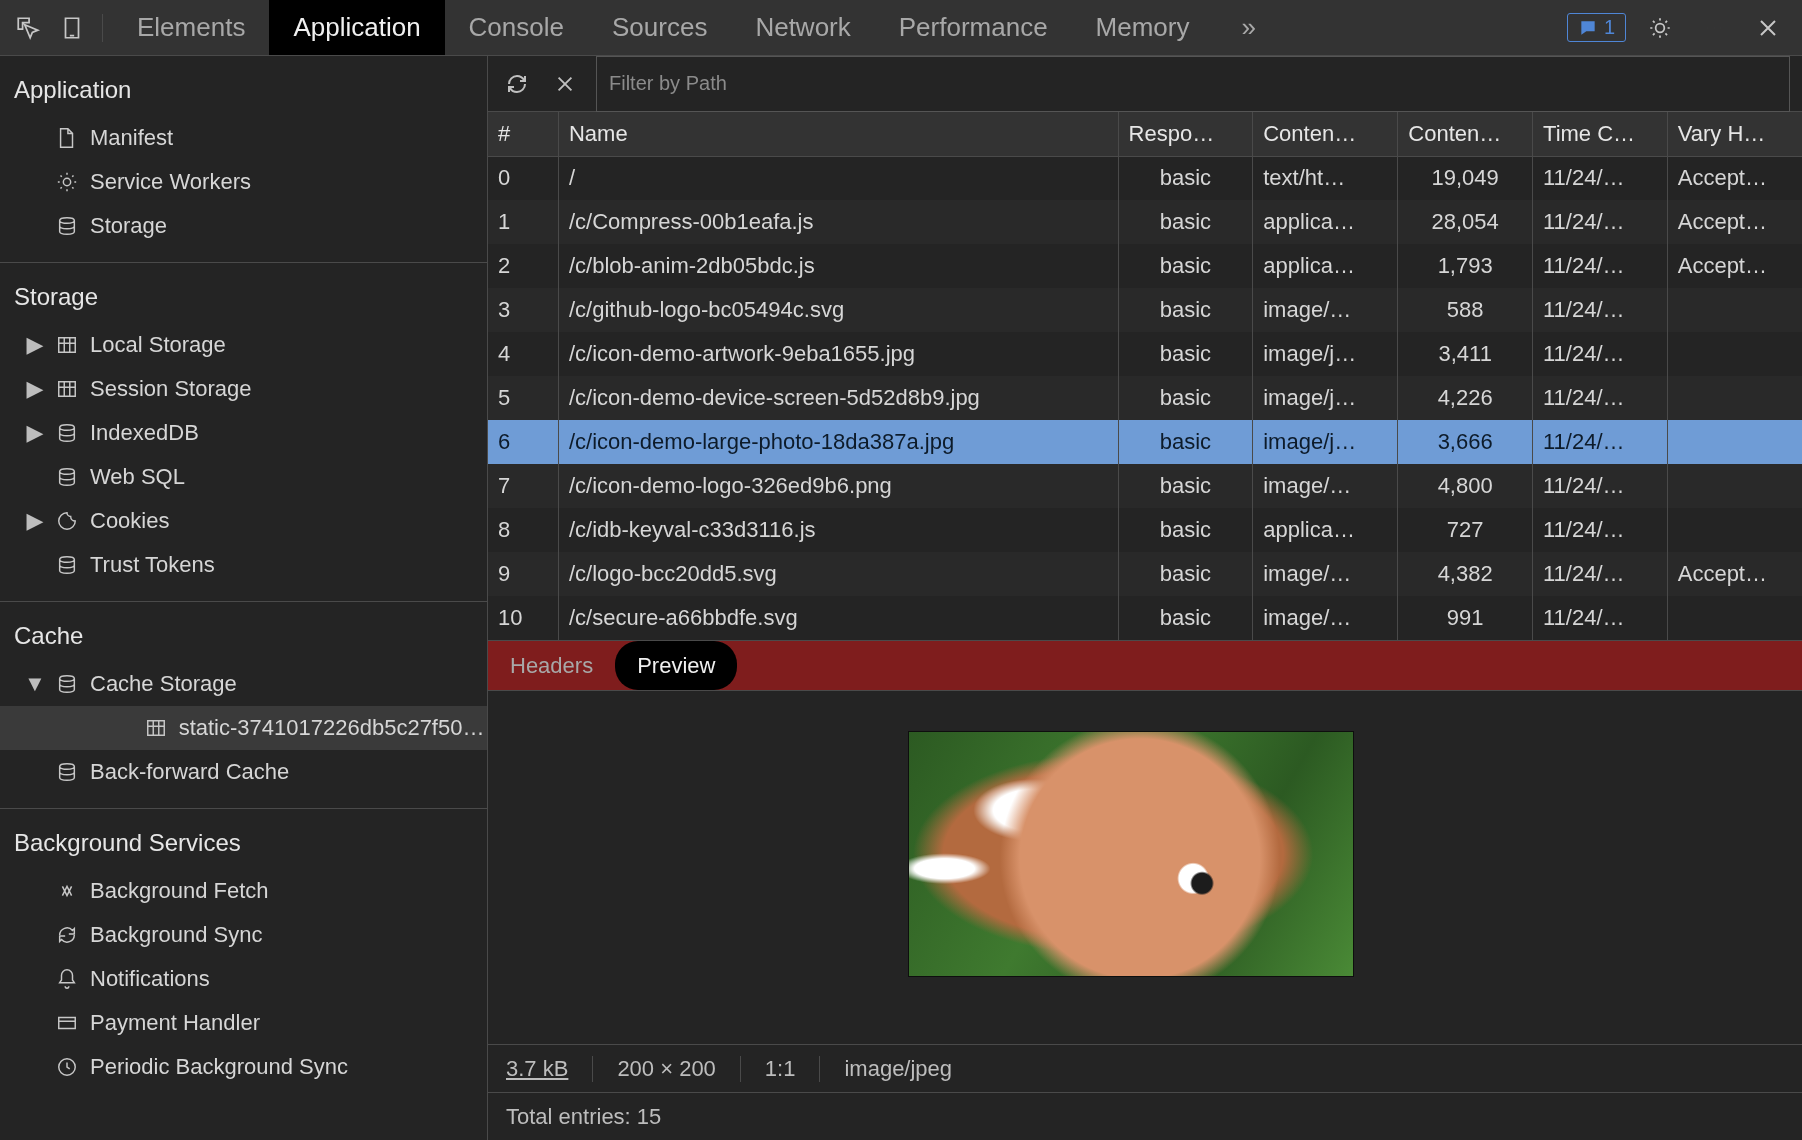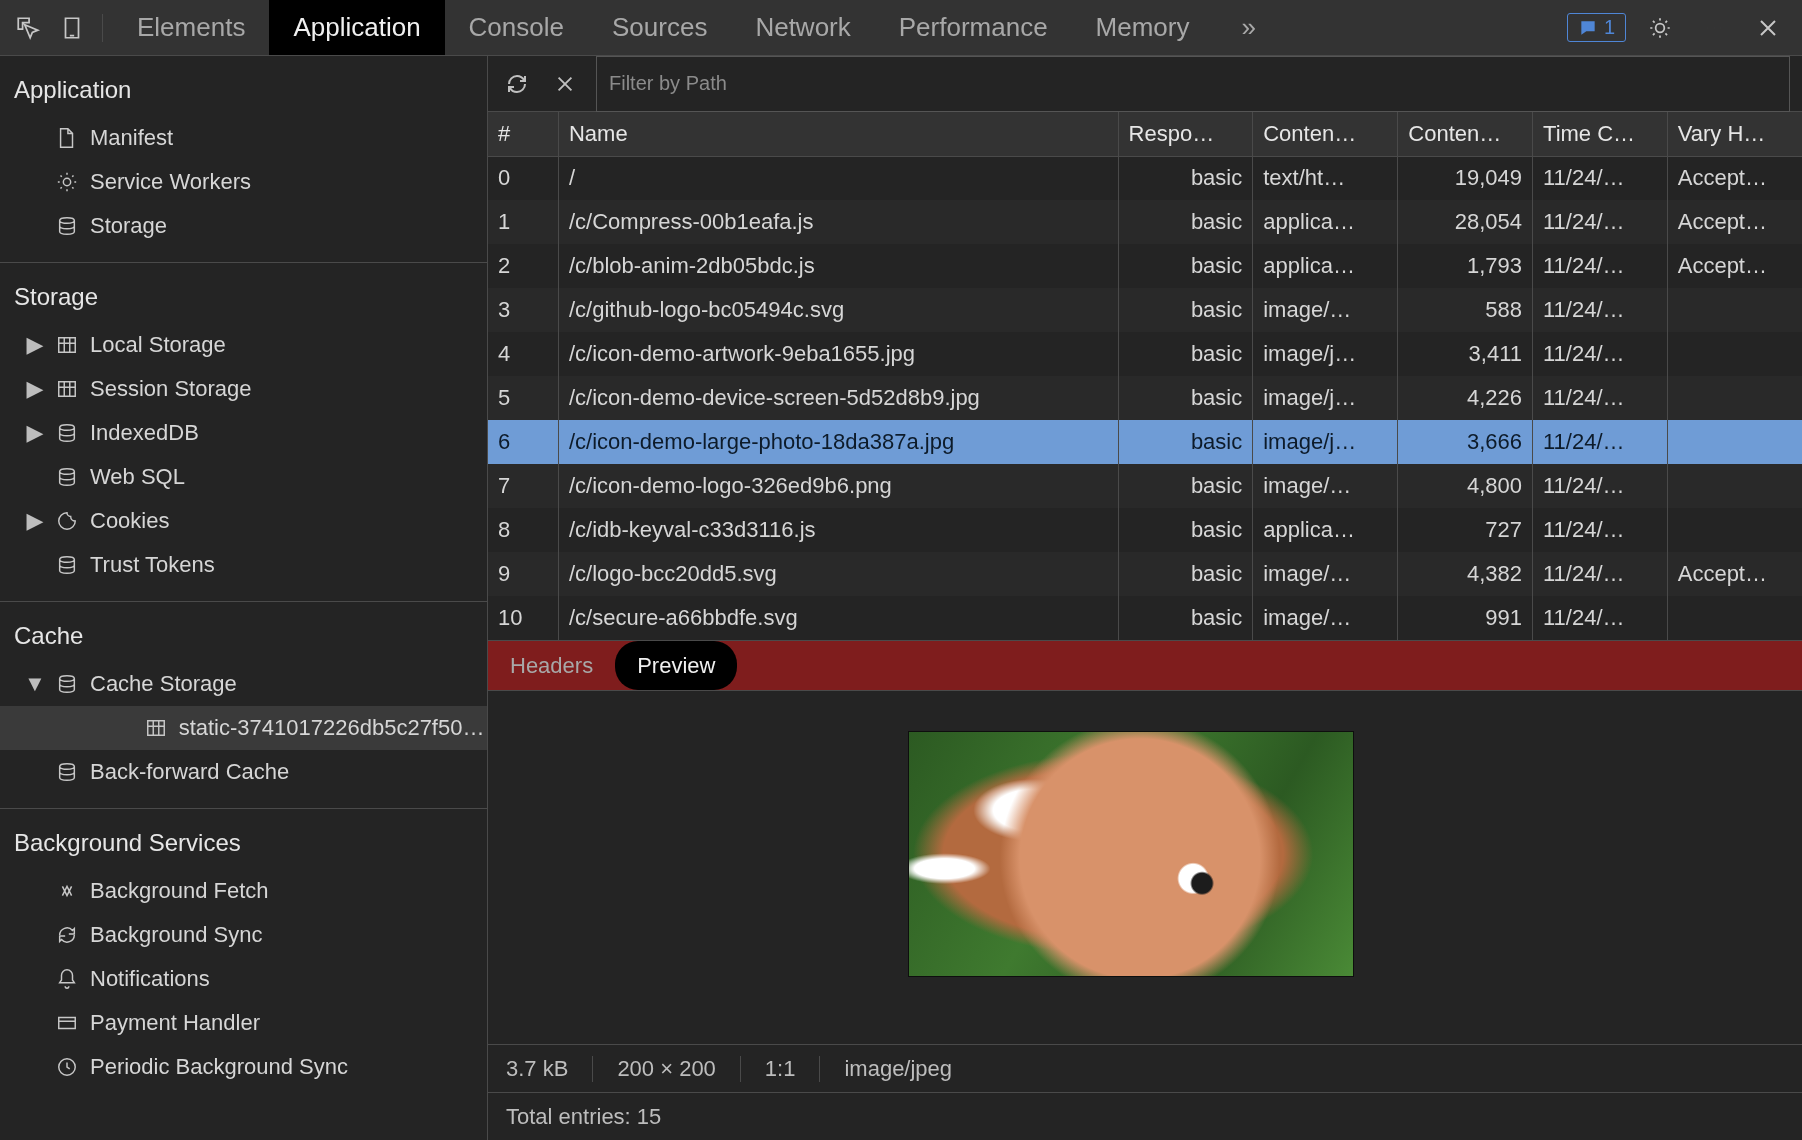--- a/index.html
+++ b/index.html
@@ -164,21 +164,21 @@
     background: #6f9cd6;
     color: #0d1b2a;
   }
   .col-idx  { width: 68px; }
   .col-name { width: 540px; }
   .col-resp { width: 130px; text-align: right; }
   .col-ctype{ width: 140px; }
   .col-clen { width: 130px; text-align: right; }
   .col-time { width: 130px; }
   .col-vary { width: 130px; }
-  td.num { text-align: right; margin-left: 20px; }
+  td.num { text-align: center; margin-left: 20px; }
 
   
   .detail-tabs {
     display: flex; align-items: center;
     background: #7f1d1d;
     border-bottom: 1px solid #4a4a4a;
     height: 50px;
   }
   .detail-tab {
     padding: 0 22px;
@@ -219,21 +219,21 @@
     padding: 0 18px;
     color: #bdbdbd;
     font-size: 22px;
     background: #242424;
     border-top: 1px solid #4a4a4a;
   }
   .statusbar .seg {
     padding: 0 24px;
     border-right: 1px solid #4a4a4a;
   }
-  .statusbar .seg:first-child { padding-left: 0; }
+  .statusbar .seg:first-child { padding-left: 0; text-decoration: underline; }
   .statusbar .seg:last-child { border-right: none; }
 
   
   svg { display:block; }
 </style>
 </head>
 <body>
 
 <div class="tabbar">
   <div class="icon-btn">

